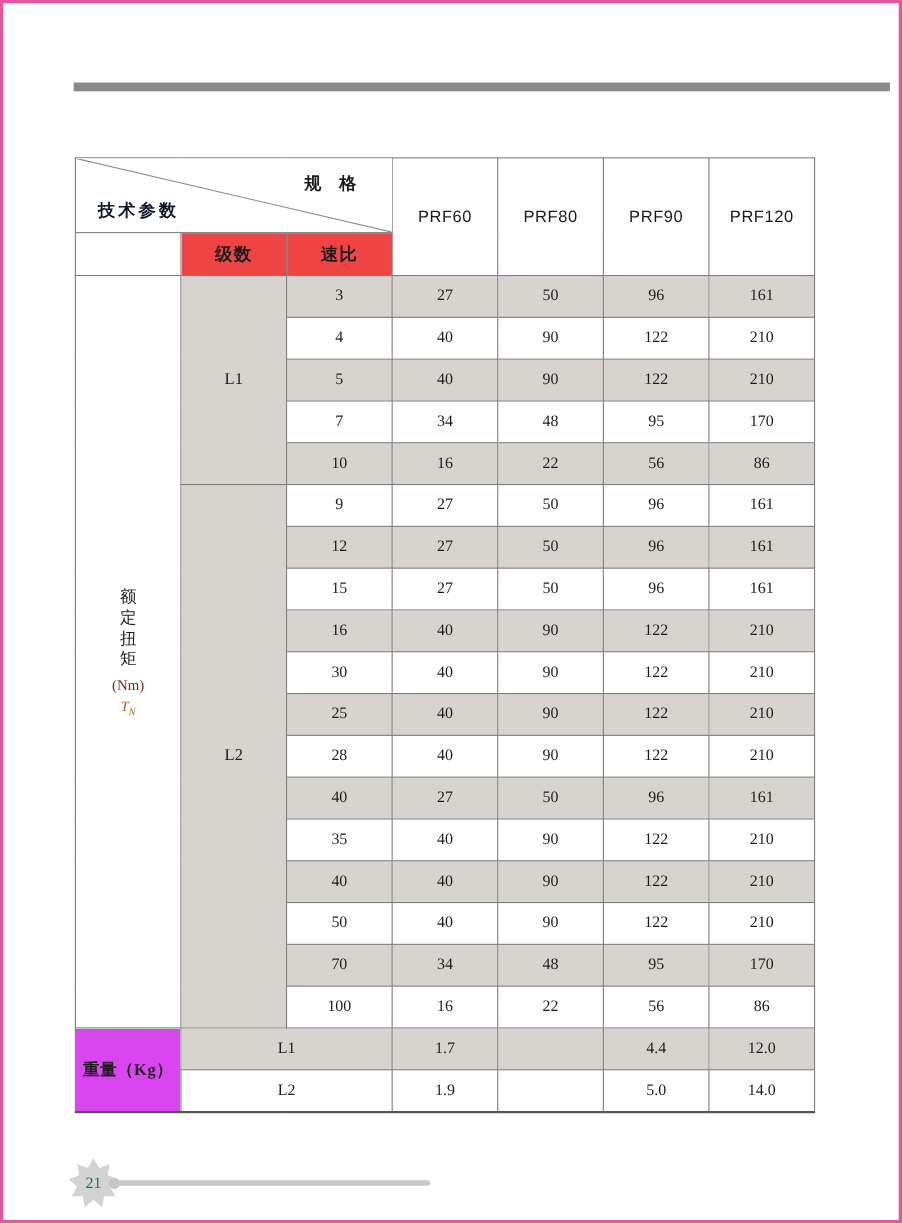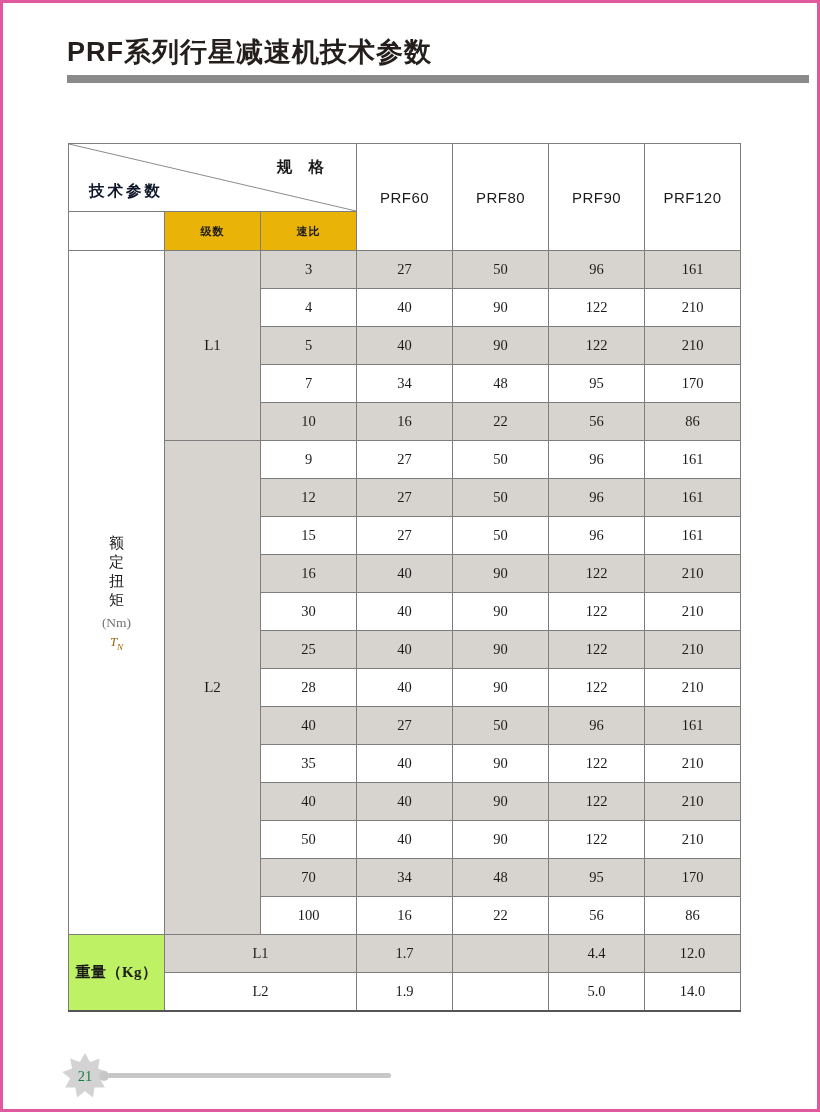--- a/index.html
+++ b/index.html
@@ -44,38 +44,38 @@
   .diag-svg { position:absolute; left:0; top:0; width:100%; height:100%; display:block; }
   .diag-top {
     position:absolute; top:13px; right:26px;
     font-weight:bold; font-size:15.5px; letter-spacing:6px; color:#1b1b1b;
   }
   .diag-bottom {
     position:absolute; bottom:9px; left:20px;
     font-weight:bold; font-size:15.5px; letter-spacing:3px; color:#0f172a;
   }
   td.model-cell { font-size:15px; letter-spacing:0.5px; background:#fff; }
-  td.subhdr-cell { font-weight:bold; font-size:11px; letter-spacing:1px; background:#eab308; }
+  td.subhdr-cell { font-weight:bold; font-size:16px; letter-spacing:1px; background:#ef4444; }
   td.empty-cell { background:#fff; }
 
   td.torque-cell { background:#fff; font-family:"Liberation Serif", serif; }
   .vert-label span { display:block; font-size:15px; line-height:19px; color:#1b1b1b; }
-  .torque-unit { font-size:13.5px; margin-top:5px; color:#737373; }
+  .torque-unit { font-size:13.5px; margin-top:5px; color:#7f1d1d; }
   .torque-sym { font-size:13px; margin-top:3px; color:#a16207; font-style:italic; }
   .torque-sym sub { font-size:9px; font-style:italic; }
 
   td.stage-cell {
     background:var(--cell_shade, #d7d4cf);
     font-family:"Liberation Serif", serif; font-size:15px;
   }
   td.ratio-cell, td.val-cell, td.wstage-cell, td.wval-cell {
     font-family:"Liberation Serif", serif; font-size:14.5px; background:#fff;
   }
   td.weight-label-cell {
-    background:#bef264; font-family:"Liberation Serif", serif;
+    background:#d946ef; font-family:"Liberation Serif", serif;
     font-size:15px; font-weight:bold; letter-spacing:0.5px;
   }
   .sh { background:var(--cell_shade, #d7d4cf) !important; }
 
   .footer-gear { position:absolute; left:58px; top:1049px; width:48px; height:48px; }
   .footer-gear svg { display:block; width:48px; height:48px; }
   .gear-num {
     position:absolute; left:0; top:0; width:48px; height:48px;
     display:flex; align-items:center; justify-content:center;
     font-size:14.5px; color:#15803d; font-family:"Liberation Serif", serif;
@@ -87,21 +87,20 @@
   .footer-line {
     position:absolute; left:104px; top:1070px; width:284px; height:5px;
     border-radius:3px; background:var(--footer_gray, #c7c7c7);
   }
 </style>
 </head>
 <body>
 
 <div class="page">
 
-  <div class="title">PRF系列行星减速机技术参数</div>
   <div class="title-bar"></div>
 
   <table class="spec">
     <colgroup>
       <col style="width:96px">
         <col style="width:96px">
         <col style="width:96px">
       <col style="width:96px">
         <col style="width:96px">
         <col style="width:96px">

